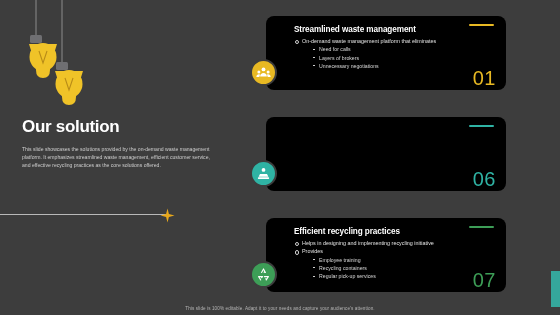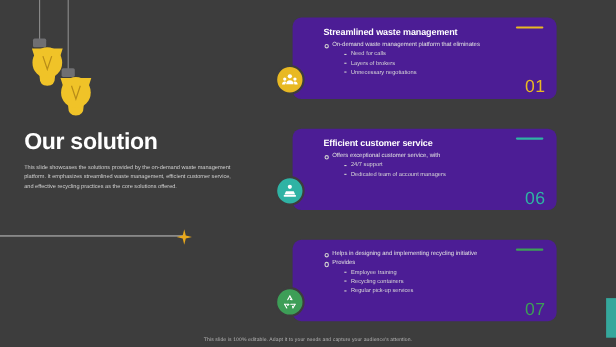--- a/index.html
+++ b/index.html
@@ -30,21 +30,21 @@
 
   
   .left-col {
     position: absolute;
     left: 22px;
     top: 118px;
     width: 218px;
   }
 
   .page-title {
-    font-size: 21px;
+    font-size: 17px;
     font-weight: 700;
     color: #ffffff;
     letter-spacing: -0.3px;
     line-height: 1.05;
   }
 
   .page-desc {
     margin-top: 9px;
     font-size: 5.1px;
     line-height: 1.62;
@@ -84,41 +84,41 @@
     height: 36px;
     background: #35a79c;
   }
 
   
   .card {
     position: absolute;
     left: 266px;
     width: 240px;
     height: 74px;
-    background: #4c1d95;
+    background: #000000;
     border-radius: 8px;
   }
   .card-1 { top: 16px; }
   .card-2 { top: 117px; }
   .card-3 { top: 218px; }
 
   .card-dash {
     position: absolute;
     right: 12px;
     top: 8px;
     width: 25px;
     height: 2px;
     border-radius: 2px;
   }
 
   .card-num {
     position: absolute;
     right: 10px;
     bottom: 2px;
-    font-size: 16px;
+    font-size: 20px;
     font-weight: 400;
     letter-spacing: 0.5px;
     line-height: 1;
   }
 
   .card-body {
     position: absolute;
     left: 28px;
     top: 9px;
     right: 46px;
@@ -255,45 +255,34 @@
         <circle cx="4.6" cy="11" r="2.4"></circle>
         <path d="M0.6 19 c0 -2.6 1.8 -4.3 4 -4.3 c0.9 0 1.7 0.3 2.3 0.7 c-1 1 -1.6 2.3 -1.6 3.6 z"></path>
         <circle cx="19.4" cy="11" r="2.4"></circle>
         <path d="M23.4 19 c0 -2.6 -1.8 -4.3 -4 -4.3 c-0.9 0 -1.7 0.3 -2.3 0.7 c1 1 1.6 2.3 1.6 3.6 z"></path>
       </svg>
     </div>
   </div>
 
   <div class="card card-2">
     <div class="card-dash" style="background:#2fb3a4"></div>
-    <div class="card-body">
-      <div class="card-title">Efficient customer service</div>
-      <ul class="lvl1">
-        <li class="b1">
-          <span class="btext">Offers exceptional customer service, with</span>
-          <ul class="lvl2">
-            <li class="b2">24/7 support</li>
-            <li class="b2">Dedicated team of account managers</li>
-          </ul>
-        </li>
-      </ul>
-    </div>
     <div class="card-num" style="color:#2fb3a4">06</div>
     <div class="badge" style="background:#2fb3a4">
       <svg width="15" height="15" viewBox="0 0 24 24" fill="#ffffff">
         <circle cx="12" cy="6.2" r="3"></circle>
         <path d="M6.4 12.6 h11.2 l2.2 4.6 h-15.6 z"></path>
         <rect x="3" y="18" width="18" height="2.6" rx="1"></rect>
       </svg>
     </div>
   </div>
 
   <div class="card card-3">
     <div class="card-dash" style="background:#3d9e57"></div>
     <div class="card-body">
+      <div class="card-title">Efficient recycling practices</div>
       <ul class="lvl1">
         <li class="b1">
           <span class="btext">Helps in designing and implementing recycling initiative</span>
         </li>
         <li class="b1">
           <span class="btext">Provides</span>
           <ul class="lvl2">
             <li class="b2">Employee training</li>
             <li class="b2">Recycling containers</li>
             <li class="b2">Regular pick-up services</li>

